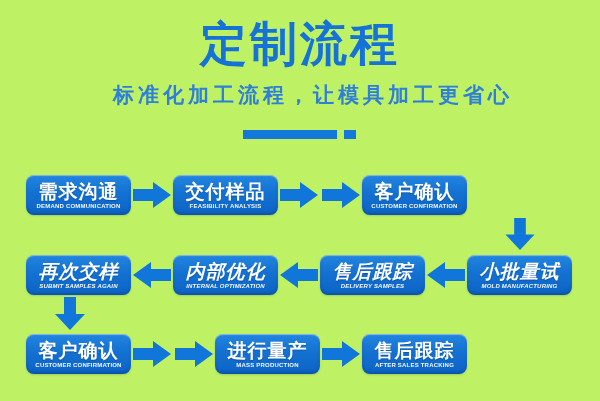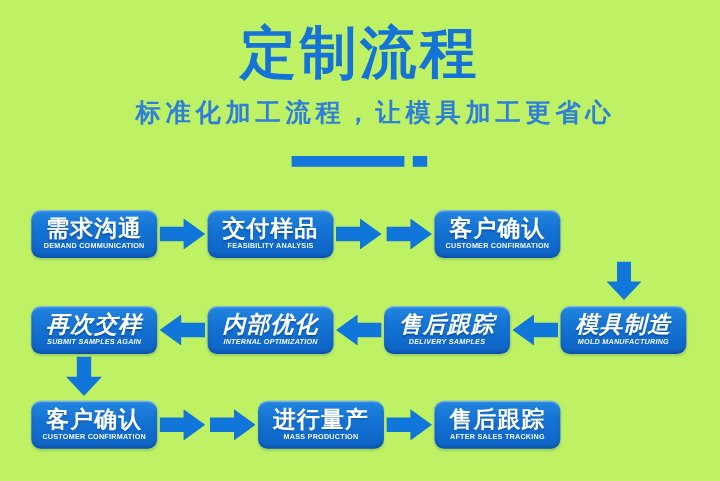--- a/index.html
+++ b/index.html
@@ -155,21 +155,21 @@
     <div class="step-box">
       <div class="step-title">售后跟踪</div>
       <div class="step-sub">DELIVERY SAMPLES</div>
     </div>
     <div class="arrow-cell">
       <svg width="38" height="26" viewBox="0 0 38 26">
           <path class="arrow-fill" d="M38 7 H18 V0 L0 13 L18 26 V19 H38 Z"></path>
         </svg>
     </div>
     <div class="step-box">
-      <div class="step-title">模具制造</div>
+      <div class="step-title">小批量试</div>
       <div class="step-sub">MOLD MANUFACTURING</div>
     </div>
   </div>
 
   <div class="down-arrow down-left">
     <svg width="30" height="33" viewBox="0 0 30 33">
         <path class="arrow-fill" d="M9 0 H21 V17 H30 L15 33 L0 17 H9 Z"></path>
       </svg>
   </div>
 

